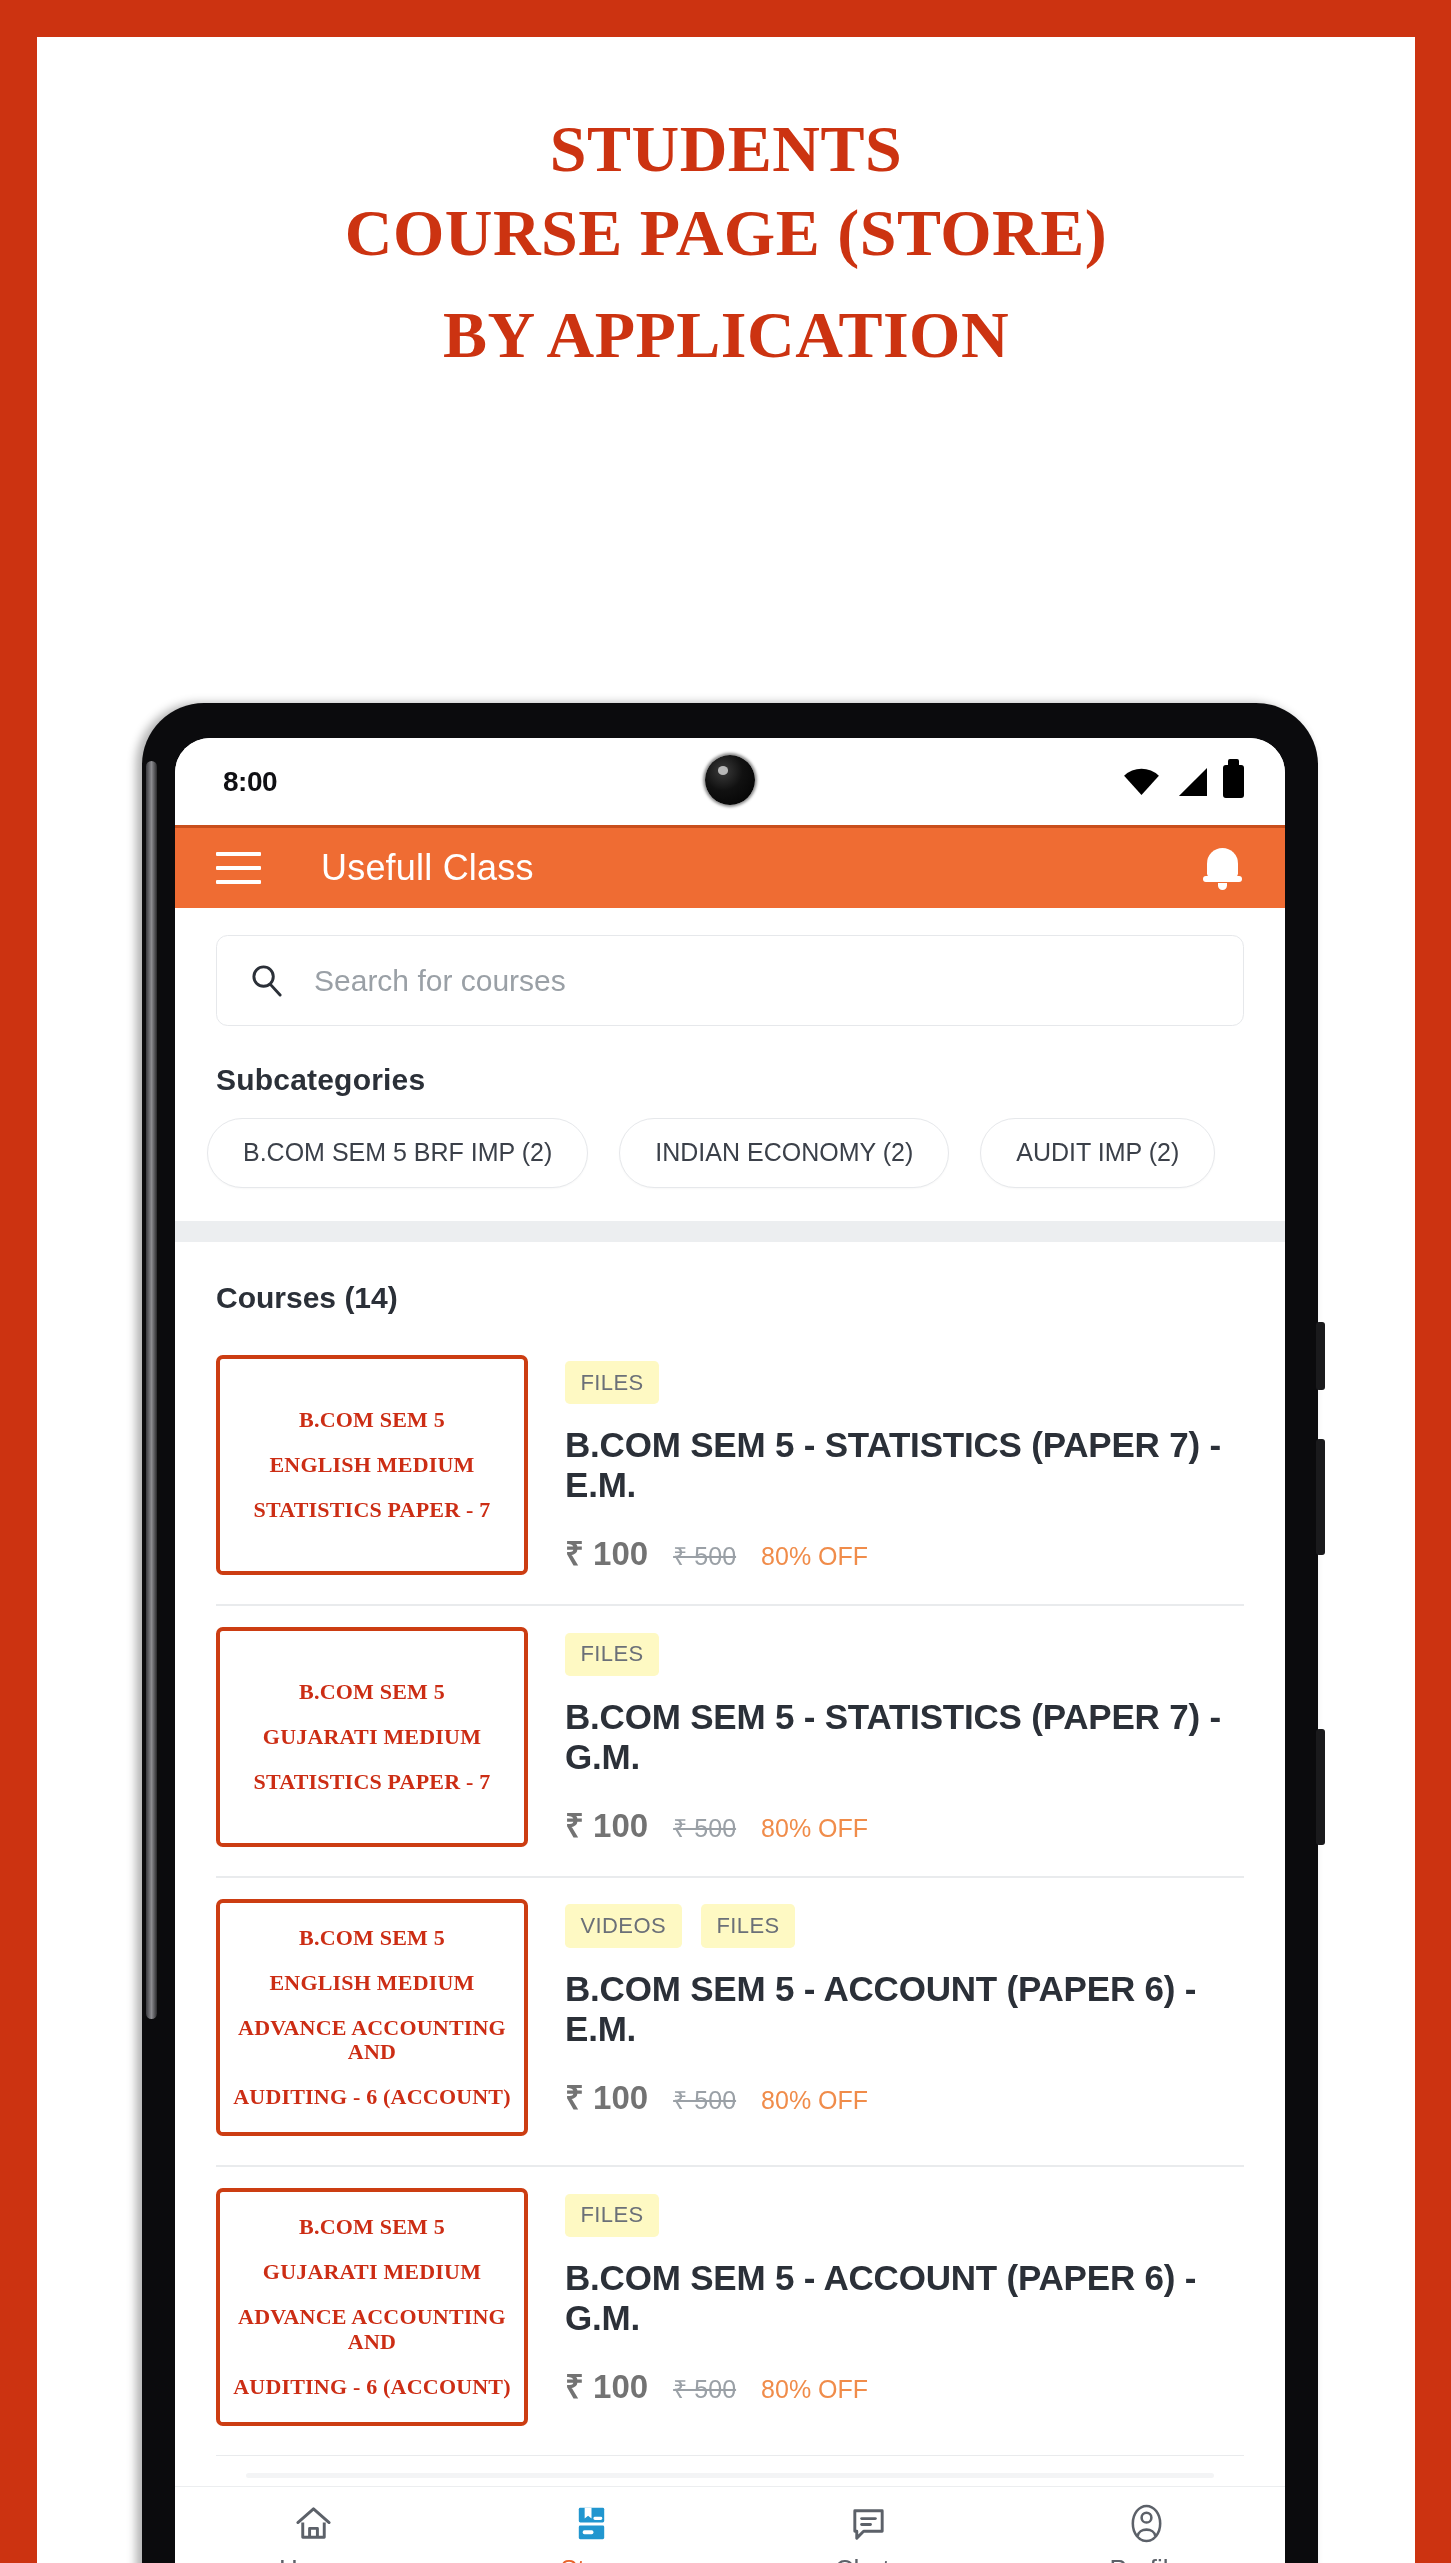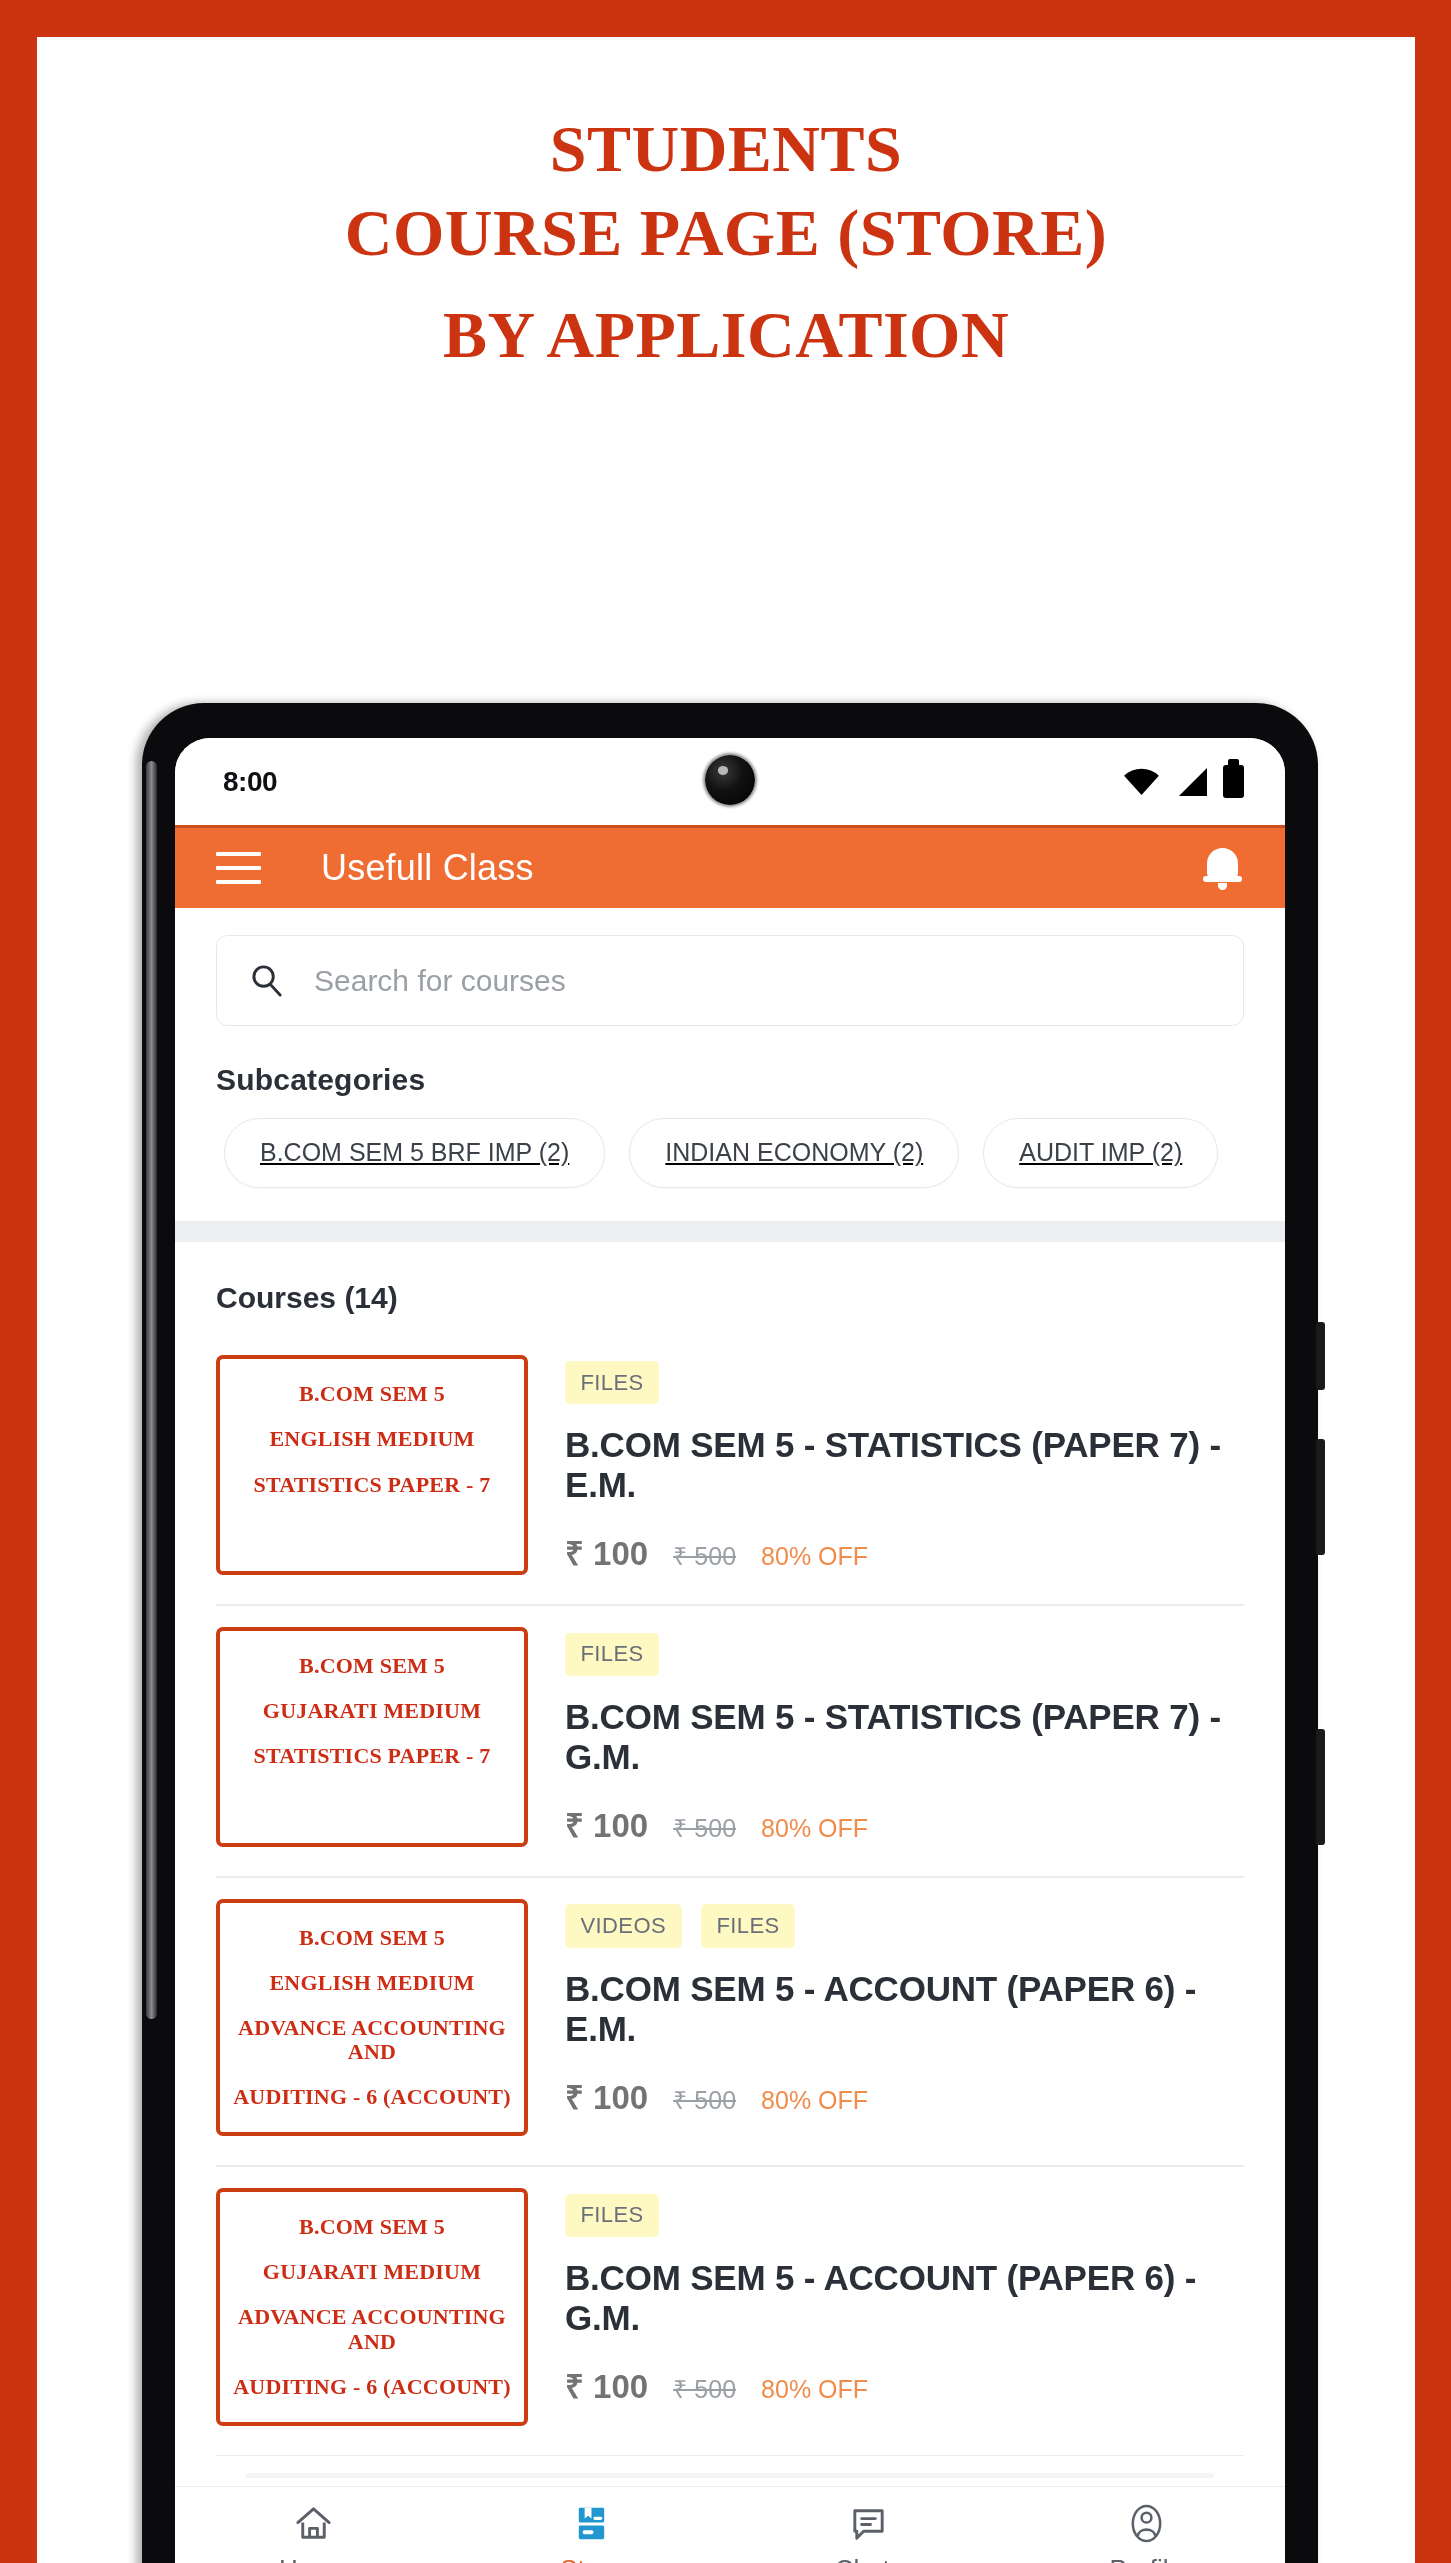--- a/index.html
+++ b/index.html
@@ -163,24 +163,23 @@
   }
   .sec-label{
     margin:37px 0 0 41px;
     font-size:30px;
     font-weight:bold;
     color:#2b3038;
     letter-spacing:0.2px;
   }
   .chips{
     margin-top:21px;
-    padding-left:49px;
-    display:flex; gap:24px;
+    padding-left:32px;
+    display:flex; gap:31px;
     white-space:nowrap;
-    text-decoration:underline;
   }
   .chip{
     border:1.5px solid #e6e8eb;
     border-radius:39px;
     padding:19.4px 35px;
     font-size:25px;
     color:#3b4049;
     background:#fff;
     flex:0 0 auto;
     box-shadow:0 1px 1.9px rgba(0,0,0,.03);
@@ -207,21 +206,21 @@
     height:1.5px; background:#e9ebed;
   }
   .thumb{
     flex:0 0 auto;
     width:312px;
     min-height:184px;
     border:4.8px solid #cc3d12;
     border-radius:6.8px;
     background:#fff;
     display:flex; flex-direction:column;
-    align-items:center; justify-content:flex-start;
+    align-items:center; justify-content:center;
     gap:21px;
     padding:23px 11.6px;
   }
   .thumb-line{
     font-family:"Liberation Serif", serif;
     font-weight:bold;
     font-size:22px;
     color:#cc2d14;
     text-align:center;
     letter-spacing:0.2px;

